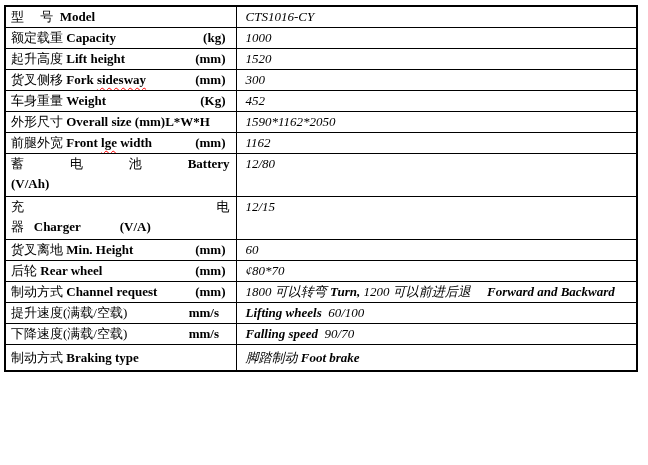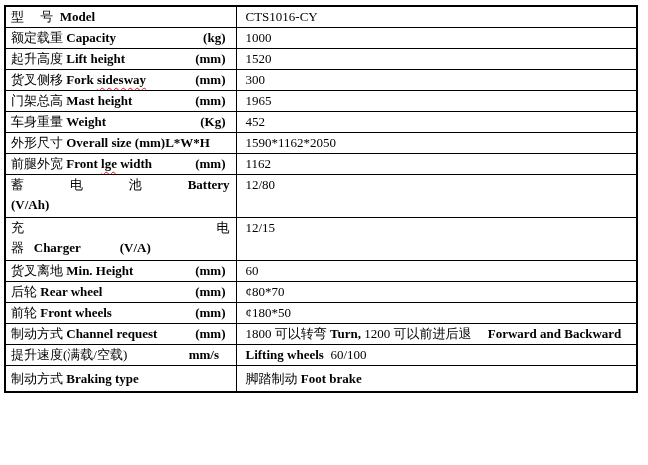--- a/index.html
+++ b/index.html
@@ -16,21 +16,21 @@
   tr.tall td{height:42px;}
   tr.last td{height:25px;line-height:25px;}
   .line{display:flex;align-items:flex-start;padding-right:4px;}
   .line.justify{justify-content:space-between;padding-right:6px;}
   .seg{white-space:pre;}
   .b{font-weight:bold;}
   .sq{text-decoration-line:underline;text-decoration-style:wavy;
       text-decoration-color:#ff0000;text-decoration-thickness:1px;
       text-underline-offset:3px;text-decoration-skip-ink:none;}
   .unit{margin-left:auto;font-weight:bold;white-space:pre;padding-right:6px;text-align:center;}
-  .vline{white-space:pre;}
+  .vline{white-space:pre;font-style:italic;}
 </style>
 </head>
 <body>
 
 <table class="spec">
   <colgroup>
     <col style="width:231px">
     <col>
   </colgroup>
   <tbody id="spec-body">
@@ -78,32 +78,20 @@
             <span class="unit">(mm)</span>
           </div>
         </td>
         <td class="vcell">
           <div class="vline"><span class="seg">300</span></div>
         </td>
       </tr>
       <tr class="normal">
         <td class="lcell">
           <div class="line">
-            <span class="seg">门架总高 </span>
-            <span class="seg b">Mast height</span>
-            <span class="unit">(mm)</span>
-          </div>
-        </td>
-        <td class="vcell">
-          <div class="vline"><span class="seg">1965</span></div>
-        </td>
-      </tr>
-      <tr class="normal">
-        <td class="lcell">
-          <div class="line">
             <span class="seg">车身重量 </span>
             <span class="seg b">Weight</span>
             <span class="unit">(Kg)</span>
           </div>
         </td>
         <td class="vcell">
           <div class="vline"><span class="seg">452</span></div>
         </td>
       </tr>
       <tr class="normal">
@@ -184,50 +172,49 @@
             <span class="unit">(mm)</span>
           </div>
         </td>
         <td class="vcell">
           <div class="vline"><span class="seg">¢80*70</span></div>
         </td>
       </tr>
       <tr class="normal">
         <td class="lcell">
           <div class="line">
-            <span class="seg">前轮 </span>
-            <span class="seg b">Front wheels</span>
-            <span class="unit">(mm)</span>
-          </div>
-        </td>
-        <td class="vcell">
-          <div class="vline"><span class="seg">¢180*50</span></div>
-        </td>
-      </tr>
-      <tr class="normal">
-        <td class="lcell">
-          <div class="line">
             <span class="seg">制动方式 </span>
             <span class="seg b">Channel request</span>
             <span class="unit">(mm)</span>
           </div>
         </td>
         <td class="vcell">
           <div class="vline"><span class="seg">1800 可以转弯 </span><span class="seg b">Turn,</span><span class="seg"> 1200 可以前进后退　 </span><span class="seg b">Forward and Backward</span></div>
         </td>
       </tr>
       <tr class="normal">
         <td class="lcell">
           <div class="line">
             <span class="seg">提升速度(满载/空载)</span>
             <span class="unit">mm/s  </span>
           </div>
         </td>
         <td class="vcell">
           <div class="vline"><span class="seg b">Lifting wheels</span><span class="seg">  60/100</span></div>
+        </td>
+      </tr>
+      <tr class="normal">
+        <td class="lcell">
+          <div class="line">
+            <span class="seg">下降速度(满载/空载)</span>
+            <span class="unit">mm/s  </span>
+          </div>
+        </td>
+        <td class="vcell">
+          <div class="vline"><span class="seg b">Falling speed</span><span class="seg">  90/70</span></div>
         </td>
       </tr>
       <tr class="last">
         <td class="lcell">
           <div class="line">
             <span class="seg">制动方式 </span>
             <span class="seg b">Braking type</span>
           </div>
         </td>
         <td class="vcell">

